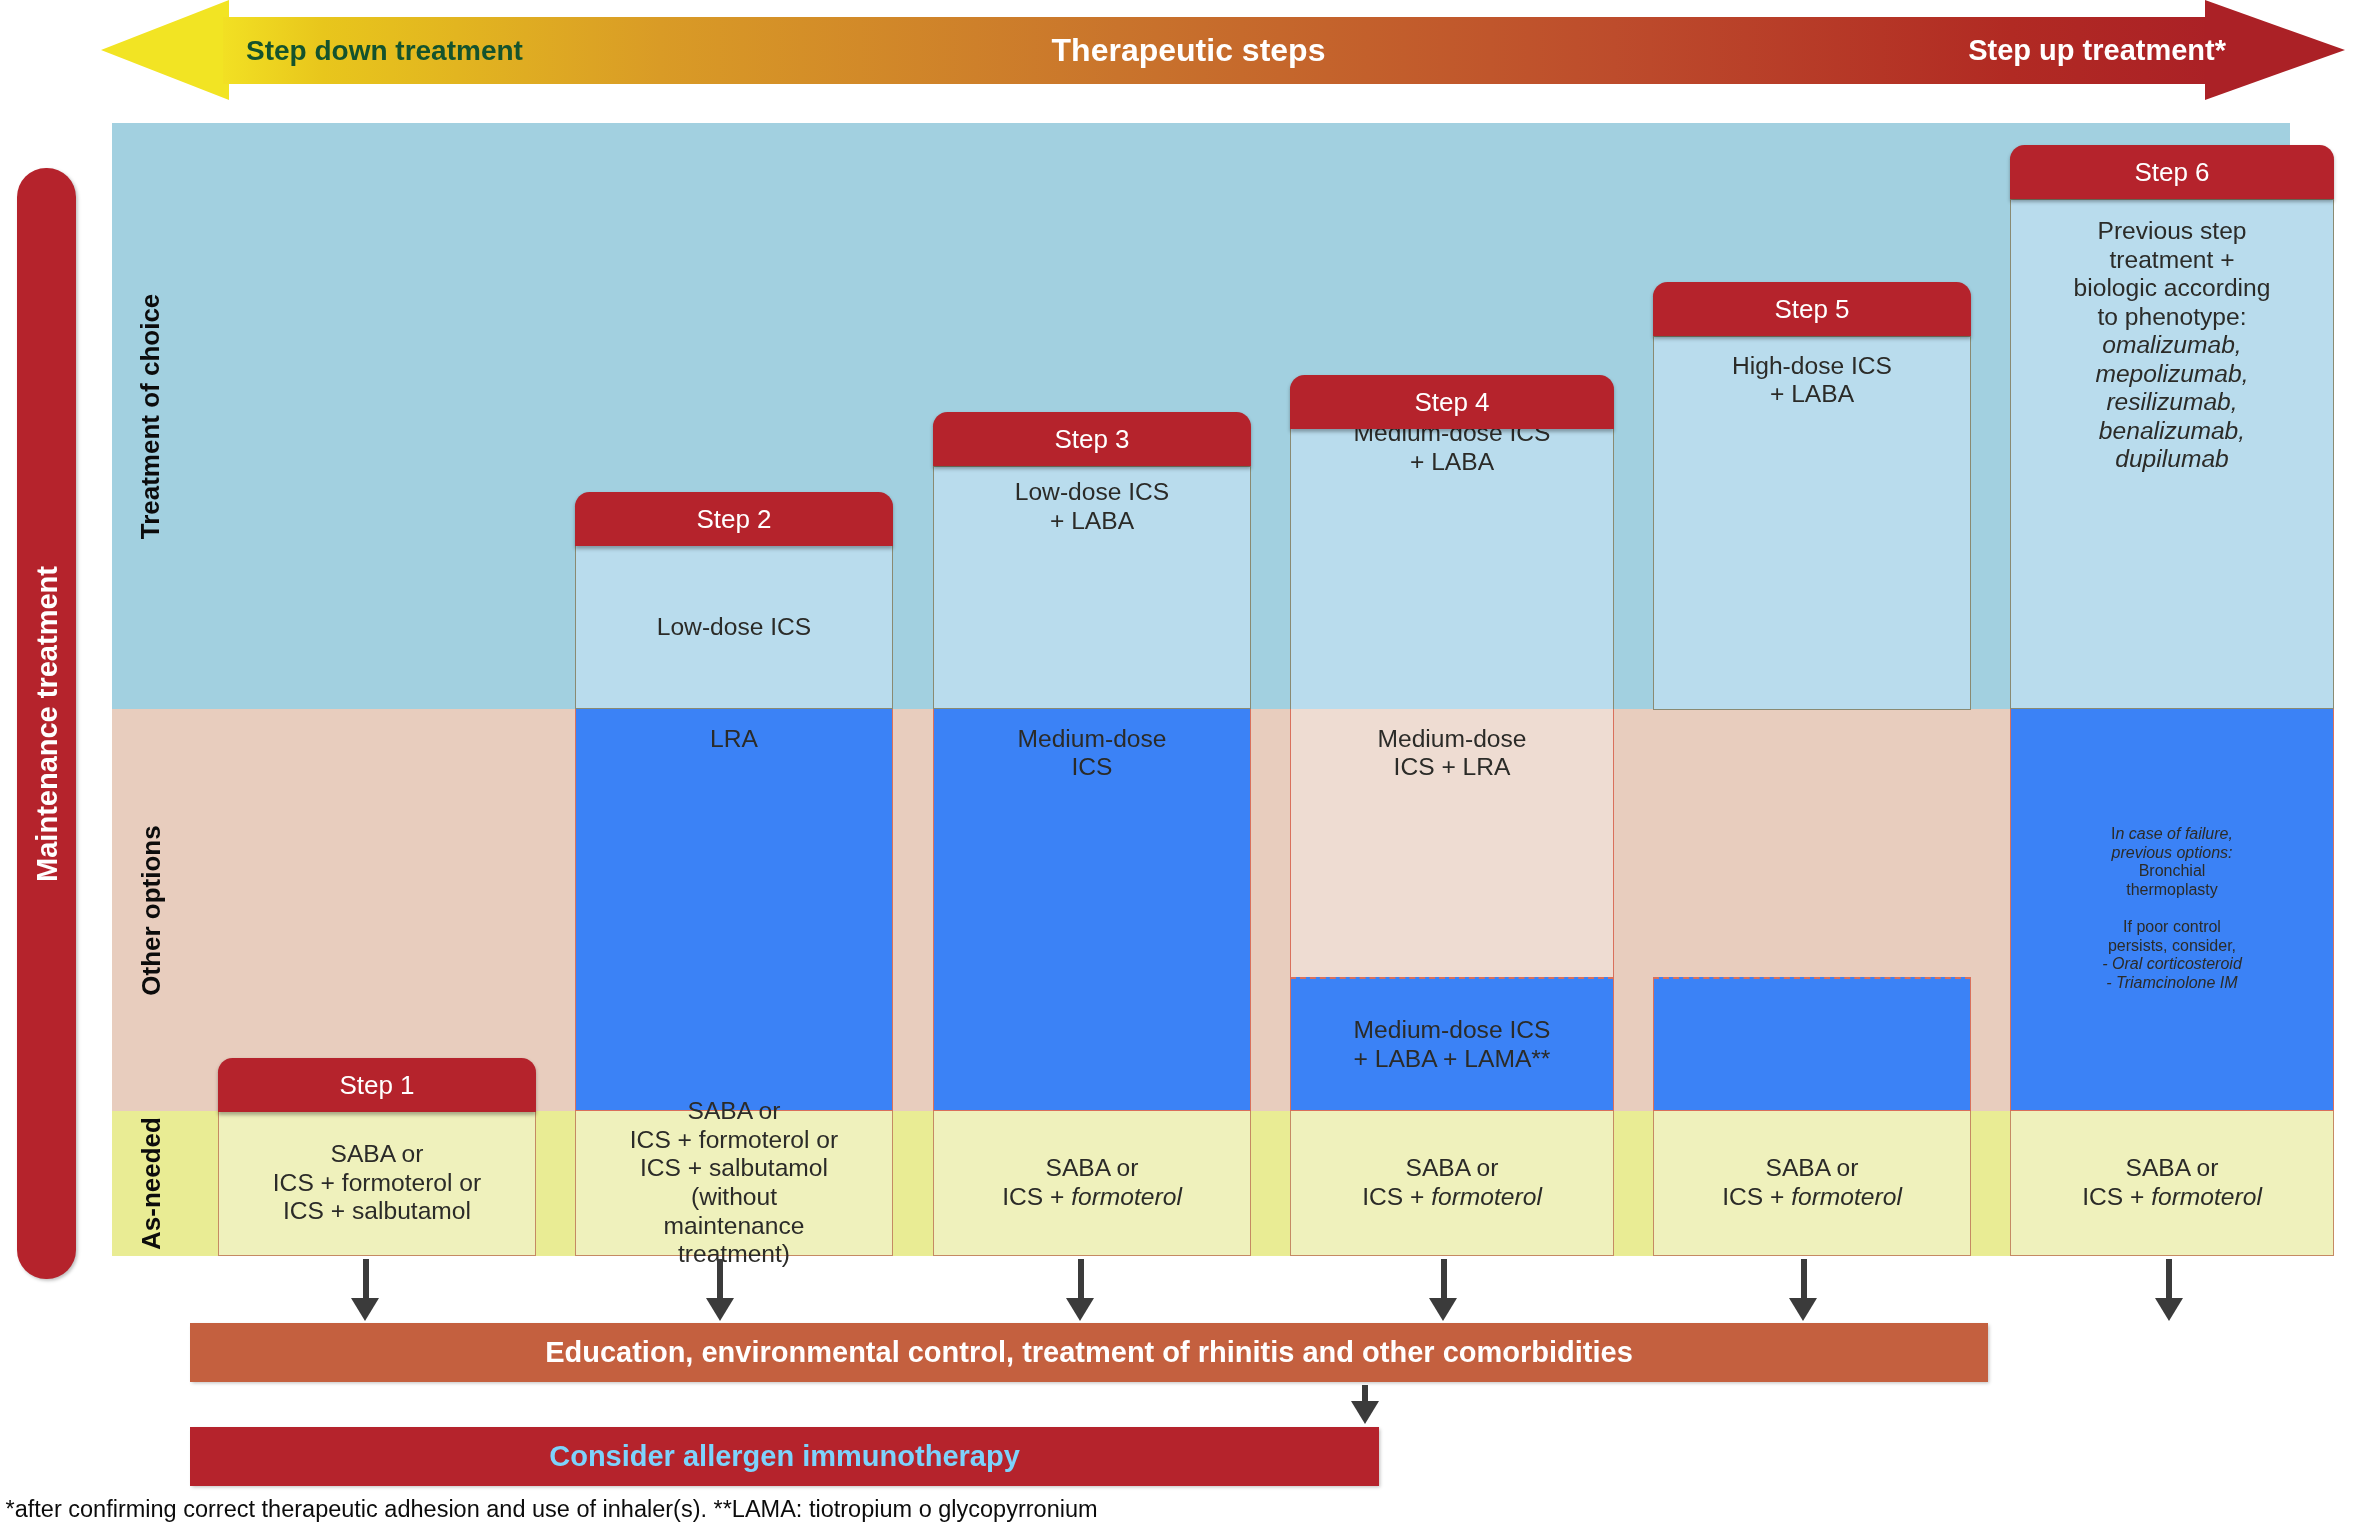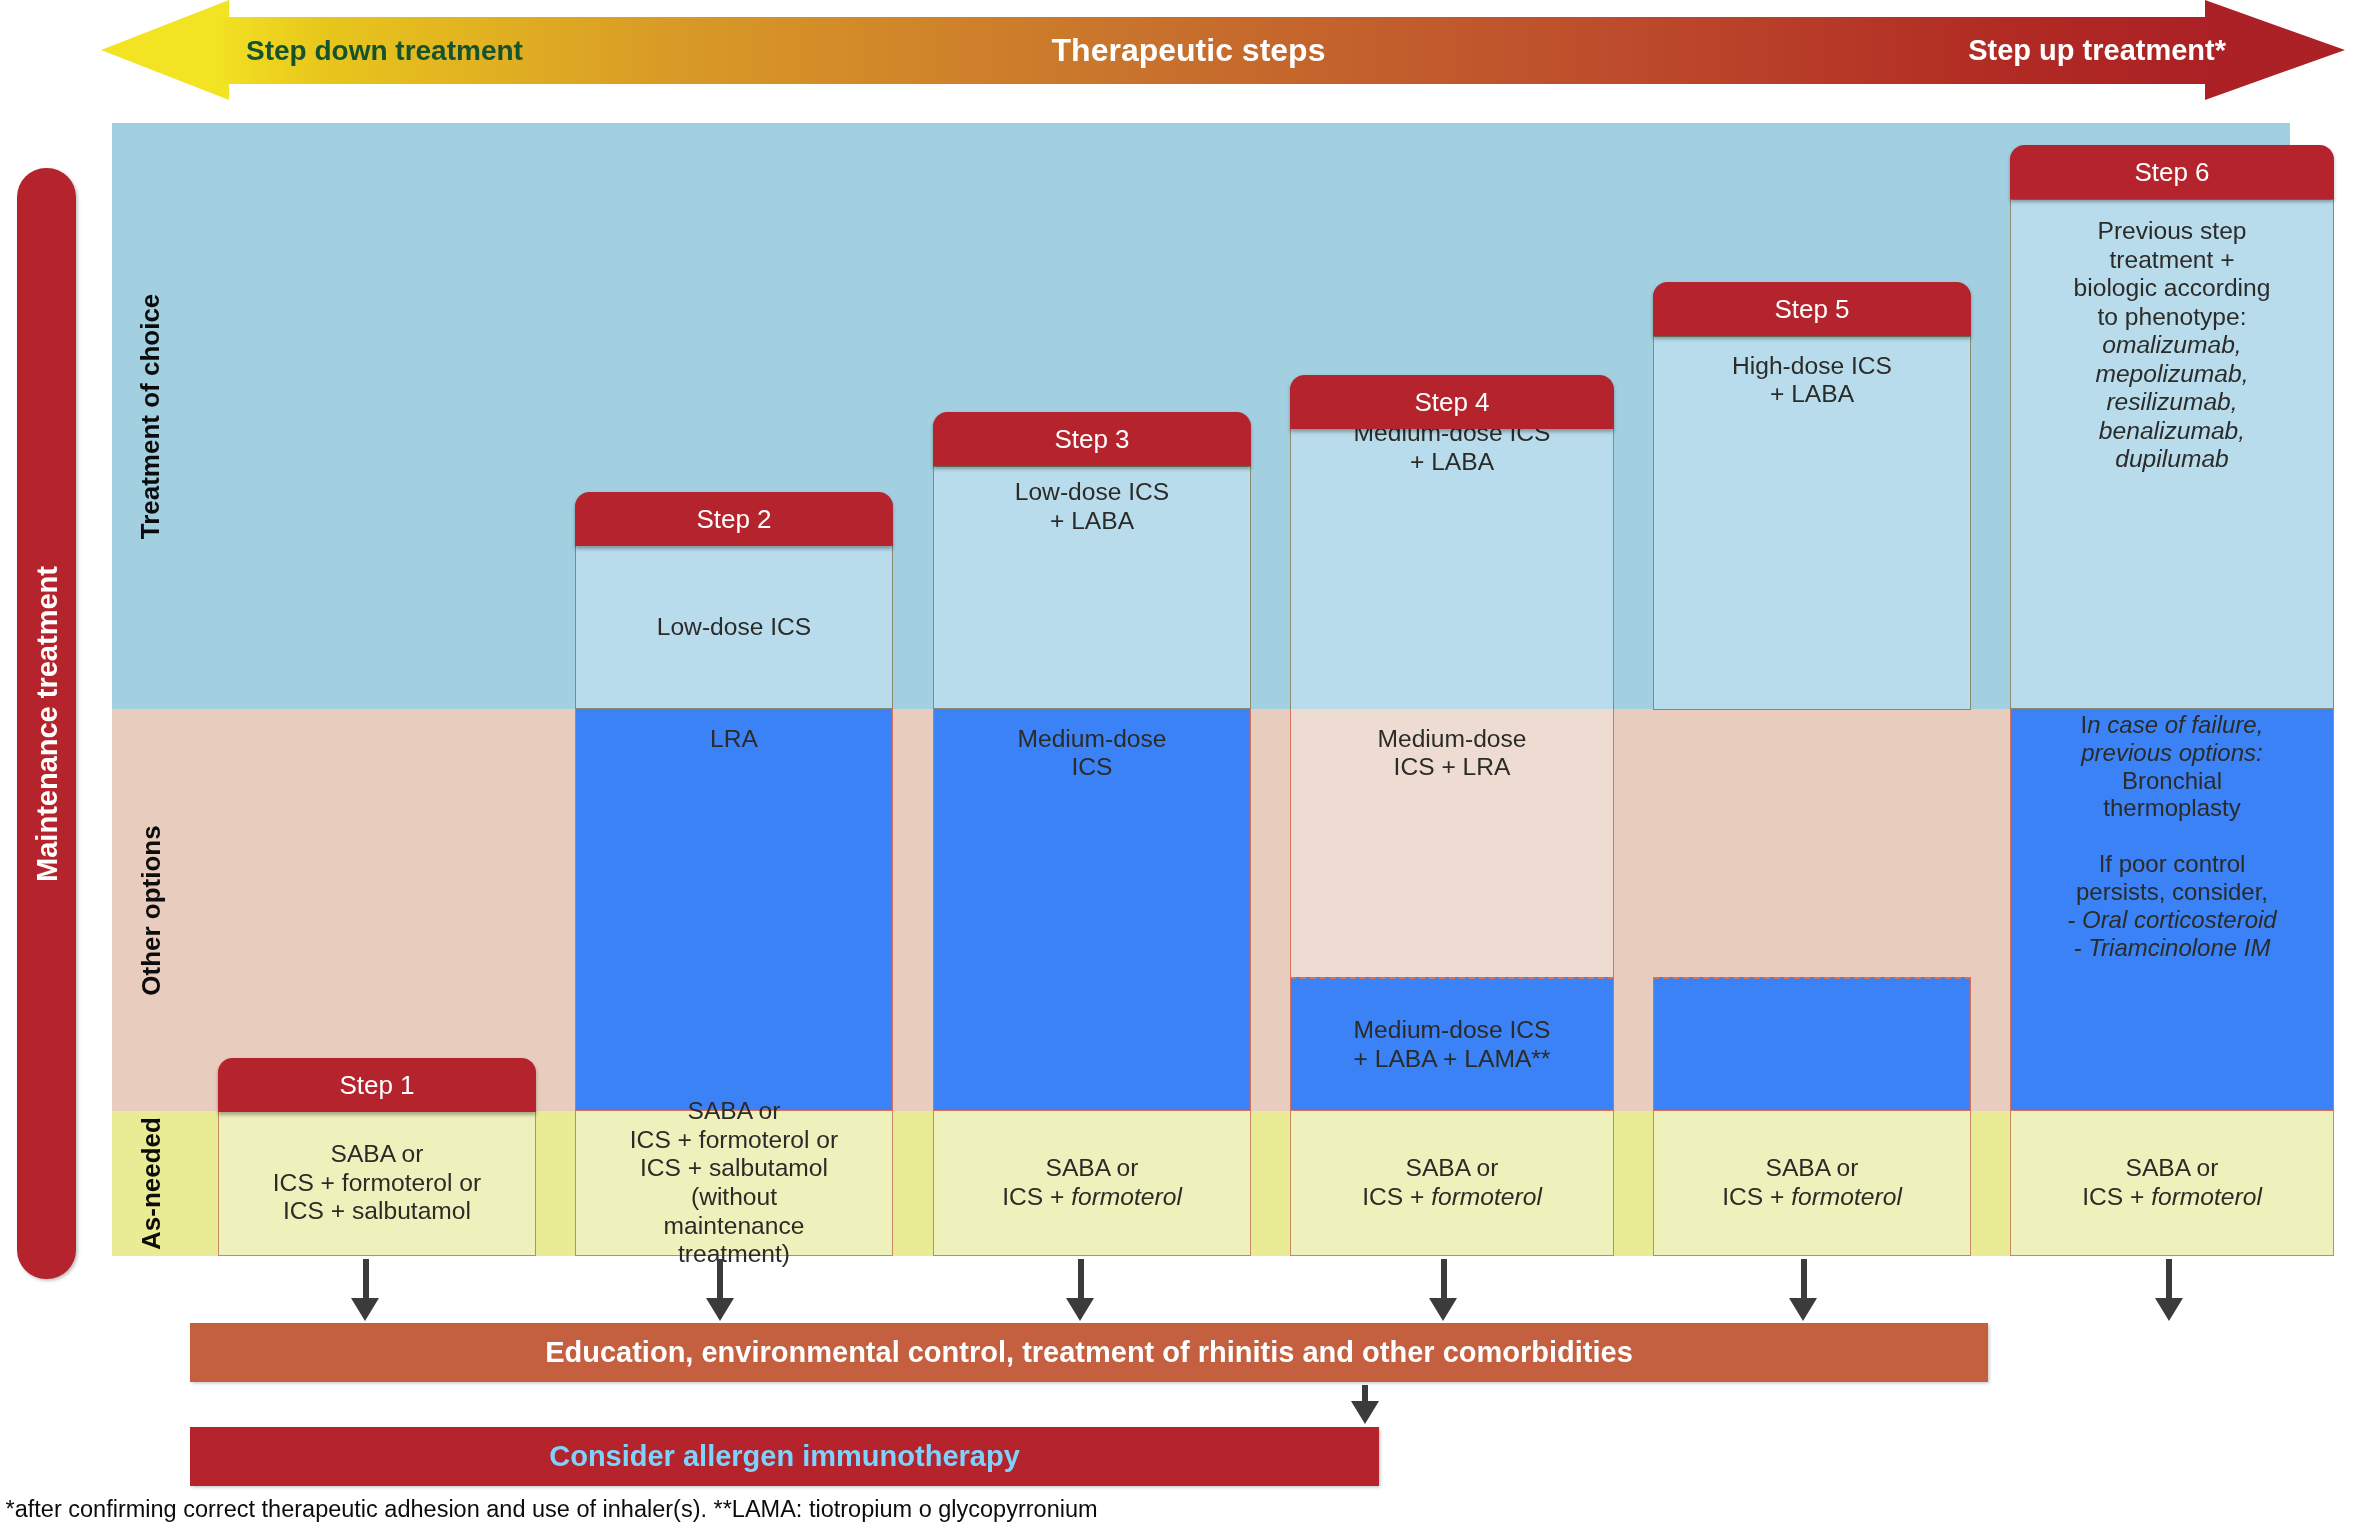--- a/index.html
+++ b/index.html
@@ -260,21 +260,21 @@
           <div>treatment +</div>
           <div>biologic according</div>
           <div>to phenotype:</div>
           <div><i>omalizumab,</i></div>
           <div><i>mepolizumab,</i></div>
           <div><i>resilizumab,</i></div>
           <div><i>benalizumab,</i></div>
           <div><i>dupilumab</i></div>
         </div>
     </div>
-    <div class="cell cell-other" style="top:586px;height:402px;align-items:flex-start;padding-top:2px;font-size:24px;">
+    <div class="cell cell-other" style="top:586px;height:402px;align-items:center;padding-top:2px;font-size:16px;">
       <div class="inner">
           <div>I<i>n case of failure,</i></div>
           <div><i>previous options:</i></div>
           <div>Bronchial</div>
           <div>thermoplasty</div>
           <div>&nbsp;</div>
           <div>If poor control</div>
           <div>persists, consider,</div>
           <div><i>- Oral corticosteroid</i></div>
           <div><i>- Triamcinolone IM</i></div>

